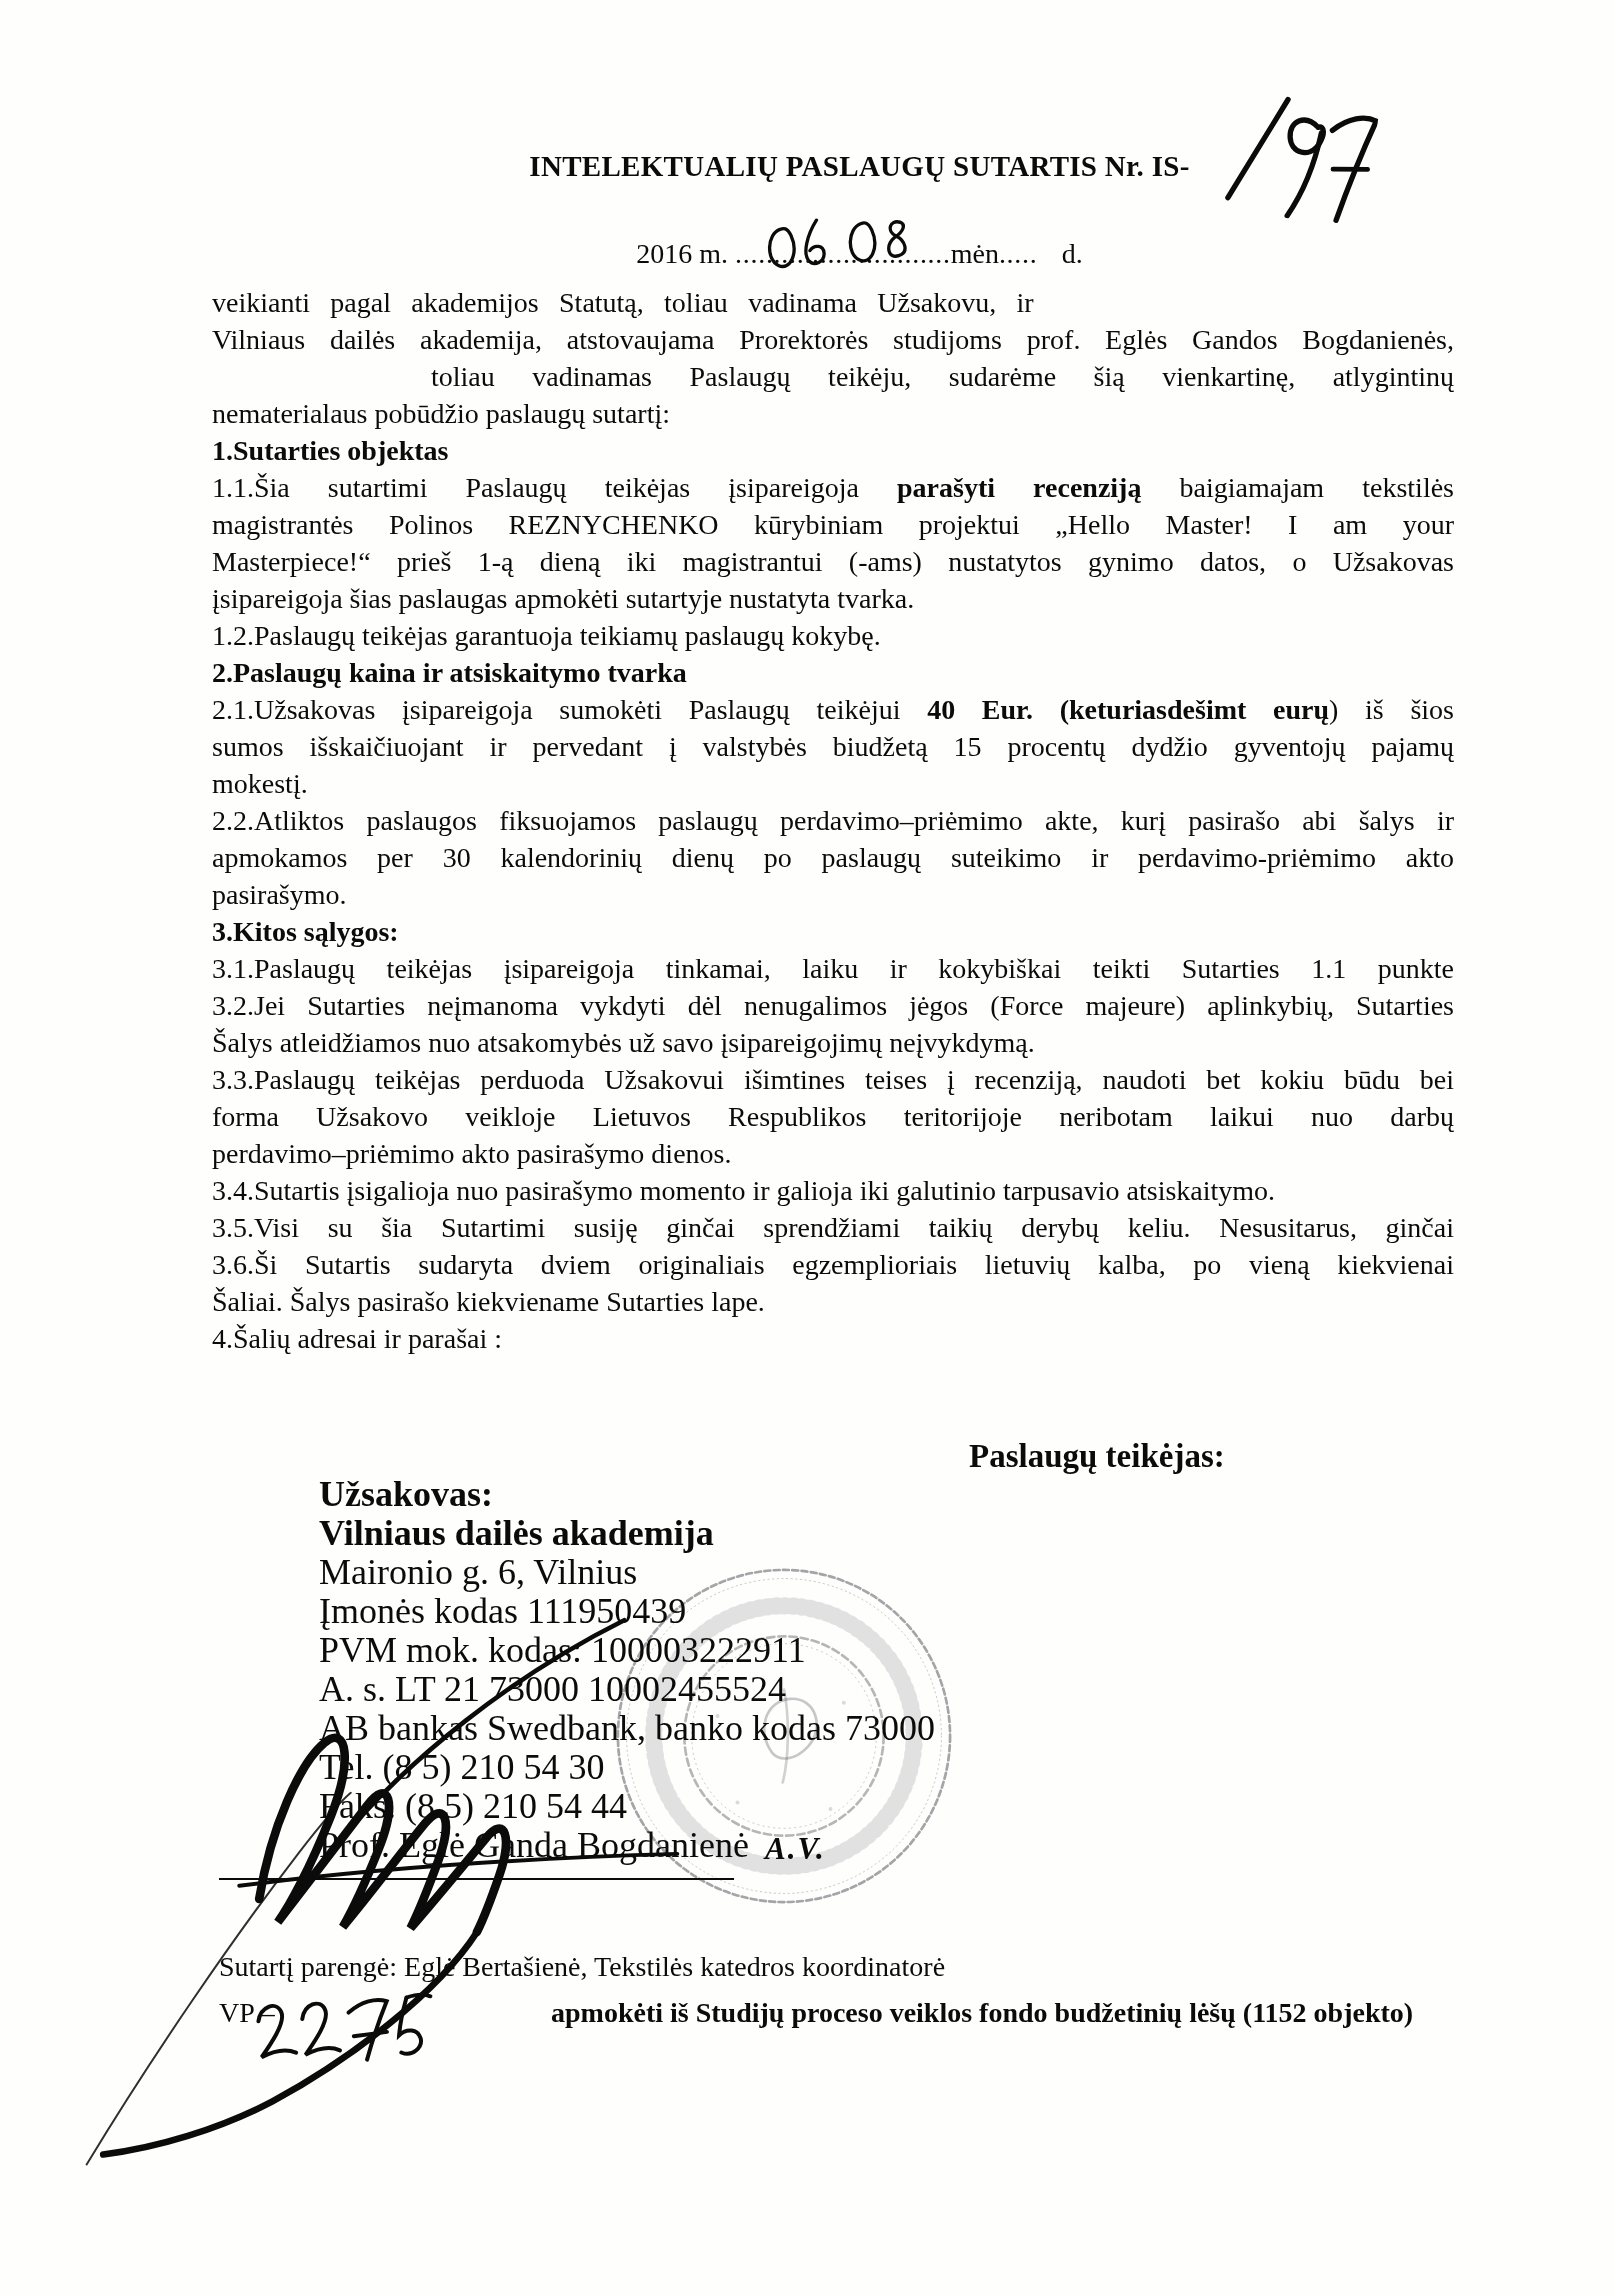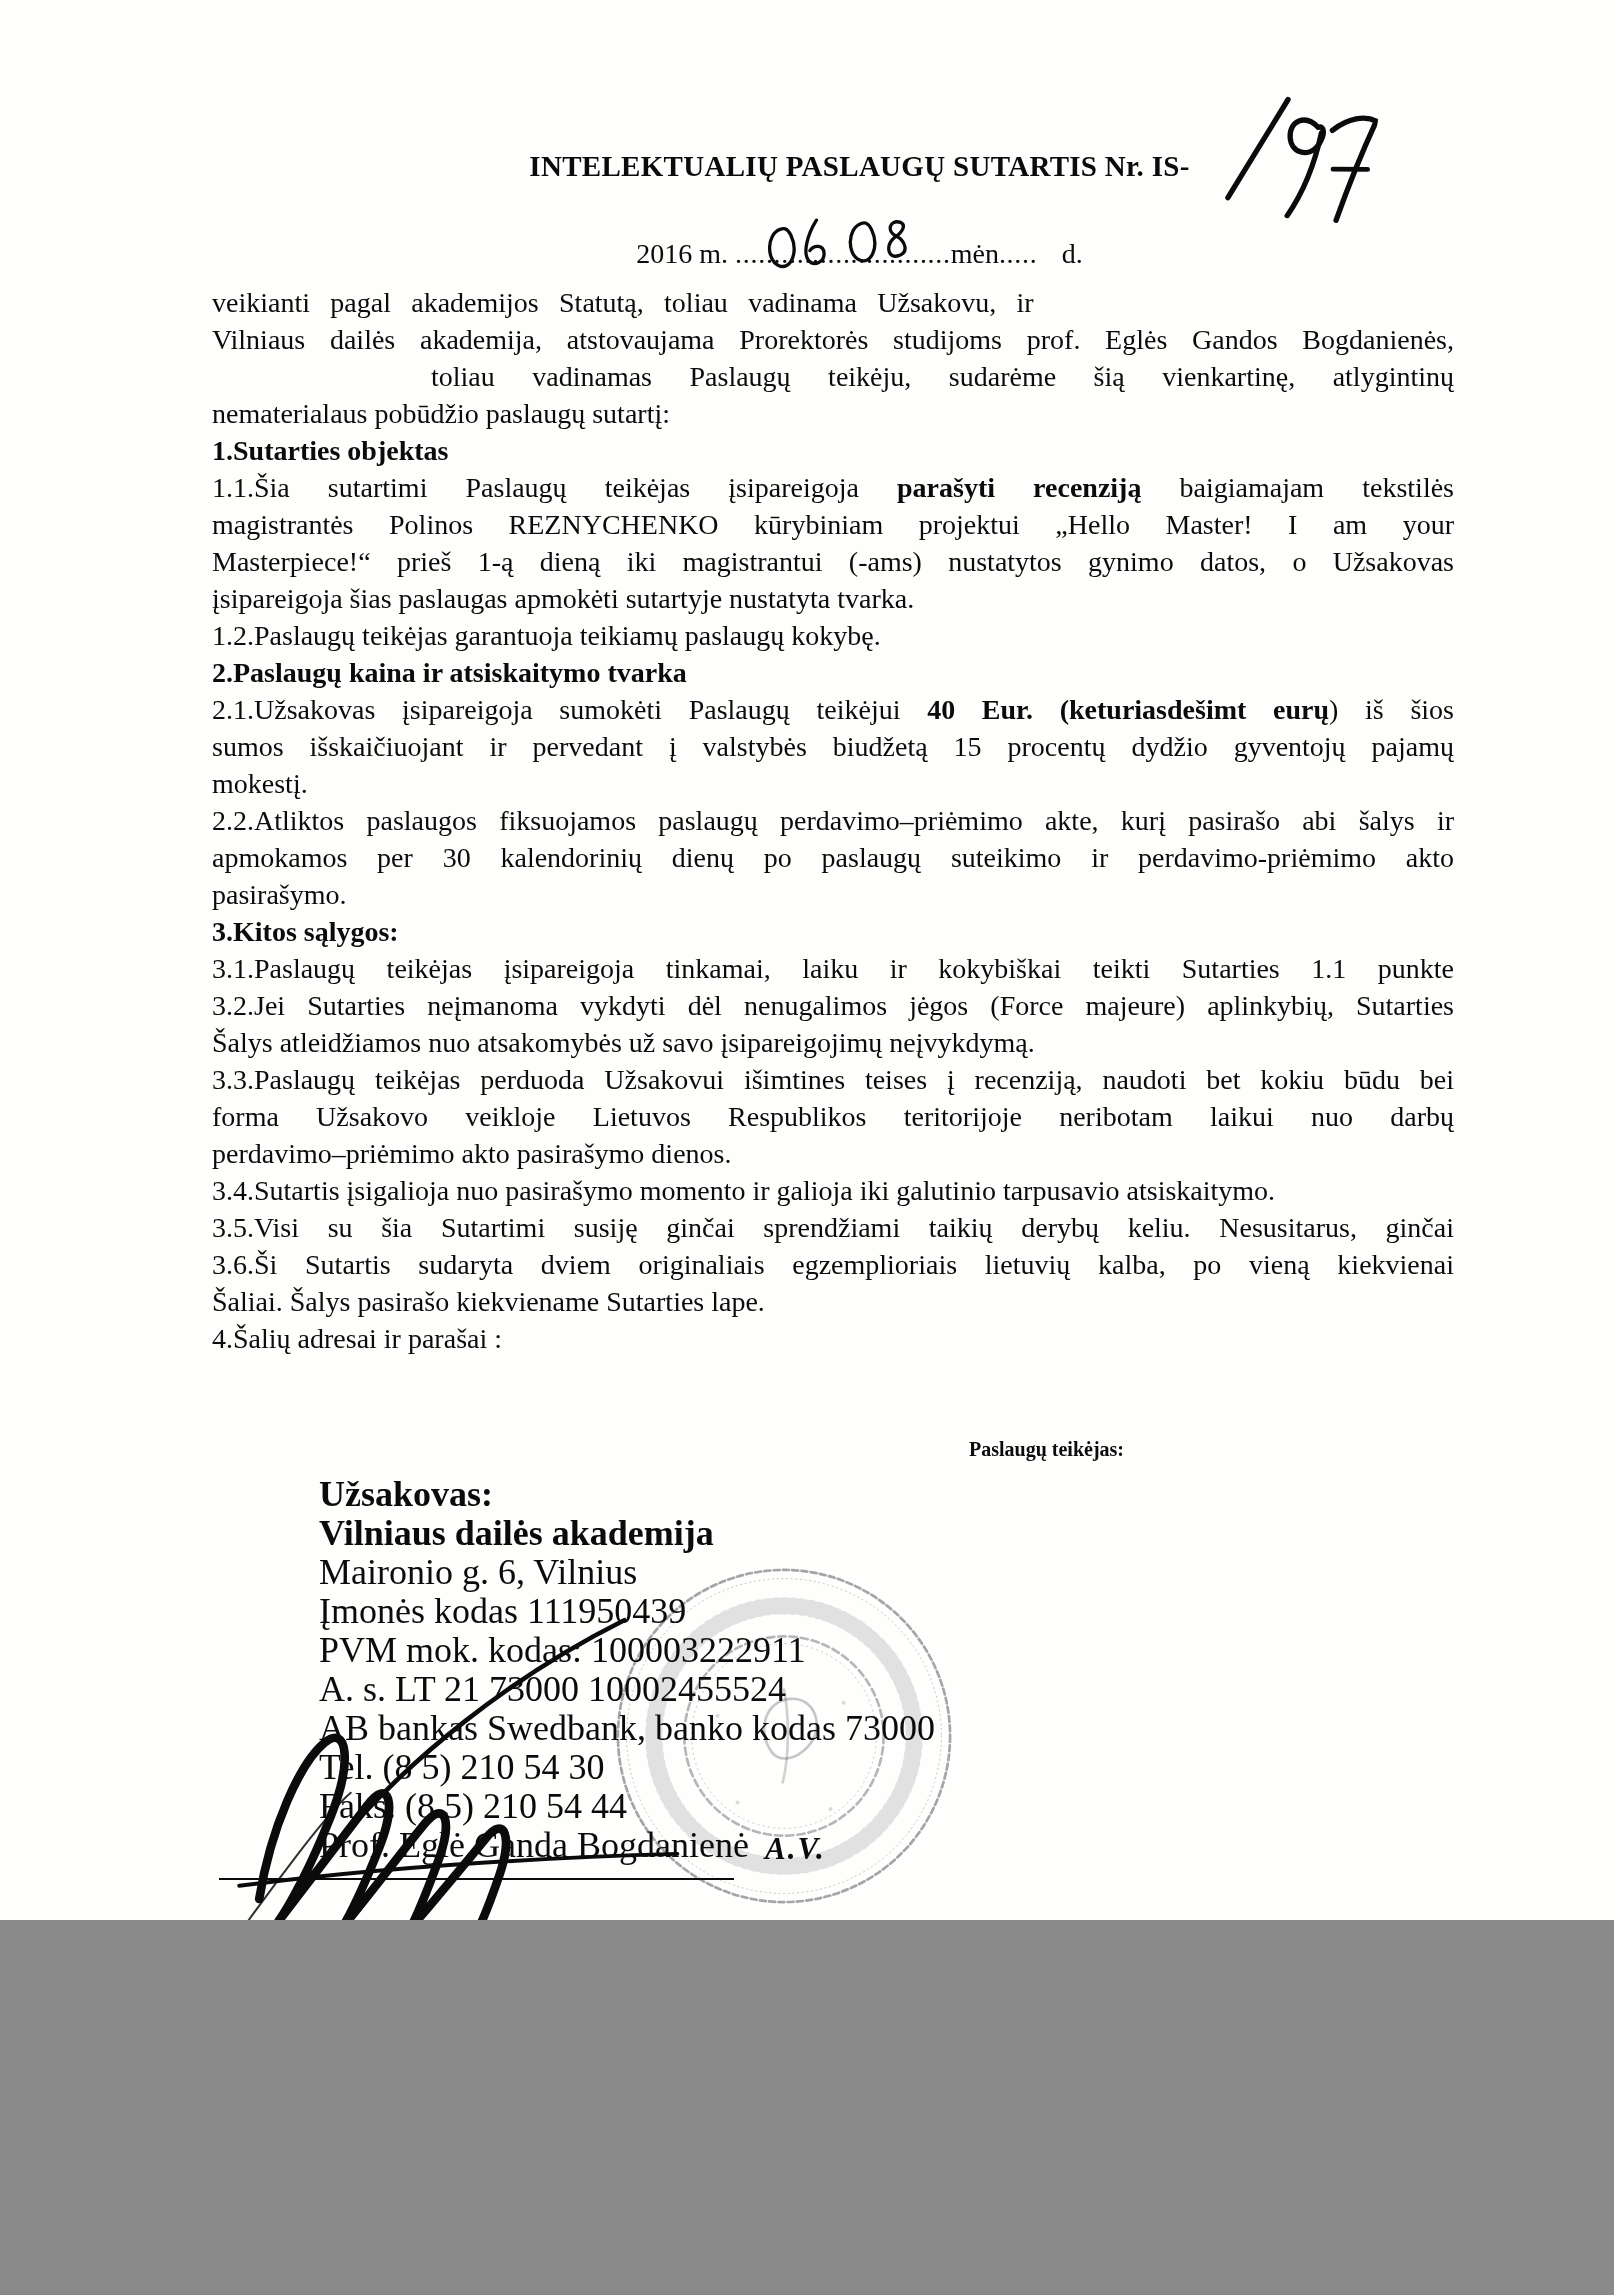--- a/index.html
+++ b/index.html
@@ -1,38 +1,38 @@
 <!DOCTYPE html>
 <html style="font-size:10.6px"><head>
 <meta charset="utf-8">
 <style>
   html,body{margin:0;padding:0;background:#8a8a8a;}
   .page{
-    position:relative;width:1615px;height:1920px;margin:0 auto;
+    position:relative;width:1615px;height:2295px;margin:0 auto;
     background:#fefefc;color:#0b0b0b;overflow:hidden;
     font-family:"Liberation Serif","DejaVu Serif",serif;
   }
   .b{font-weight:bold;}
   
   .title-row{position:absolute;top:150px;left:52px;width:1615px;text-align:center;
     font-size:29px;font-weight:bold;letter-spacing:0.3px;white-space:nowrap;}
   
   .date-row{position:absolute;top:238px;left:52px;width:1615px;text-align:center;
     font-size:28px;white-space:nowrap;}
   .date-row .dots{letter-spacing:0.7px;}
   .date-row .day{margin-left:17.3px;}
   
   .content{position:absolute;left:212px;top:284px;width:1242px;
     font-size:28px;line-height:37px;}
   .line{min-height:37px;}
   .line.j{text-align:justify;text-align-last:justify;}
   .line.wide{word-spacing:13.3px;}
   .line.indent{padding-left:219px;}
   
-  .provider{position:absolute;left:969px;top:1438px;font-size:20px;font-weight:bold;}
+  .provider{position:absolute;left:969px;top:1438px;font-size:33px;font-weight:bold;}
   .customer{position:absolute;left:319px;top:1475px;font-size:36px;line-height:39px;z-index:3;}
   
   .stamp{position:absolute;left:598px;top:1550px;z-index:2;}
   .av{position:absolute;left:765px;top:1831px;font-size:31px;font-style:italic;
     font-weight:600;letter-spacing:2px;z-index:4;text-align:right;}
   .sig-line{position:absolute;left:219px;top:1878px;width:515px;border-top:2.7px solid #0b0b0b;z-index:4;}
   .signature{position:absolute;left:40px;top:1607px;z-index:5;}
   
   .hw197{position:absolute;left:1220px;top:93px;transform:rotate(7deg);}
   .hw0608{position:absolute;left:757px;top:212px;transform:rotate(-4deg);}

